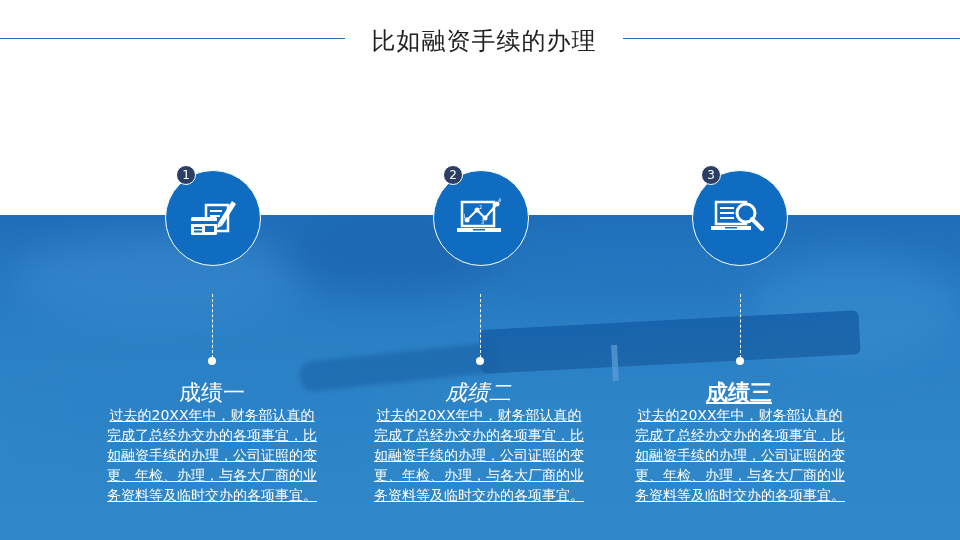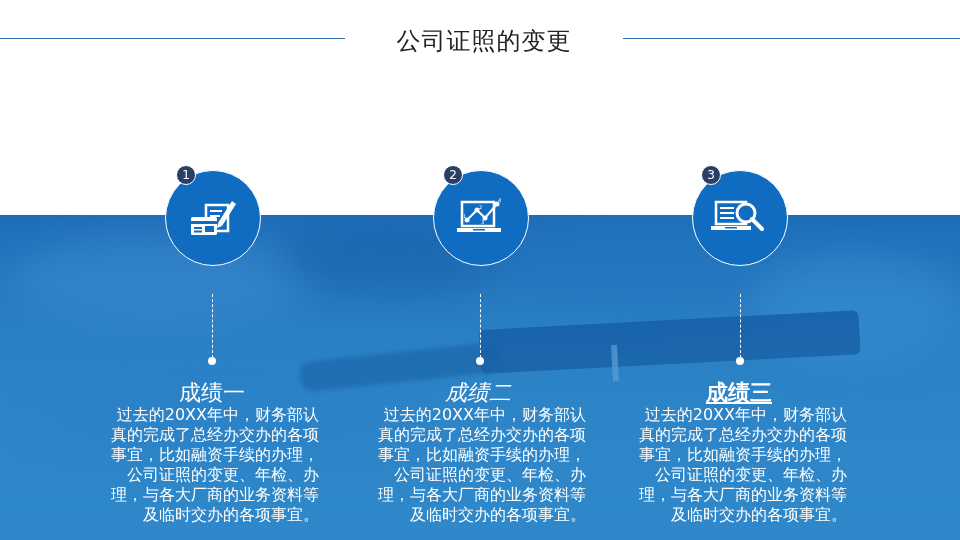--- a/index.html
+++ b/index.html
@@ -25,28 +25,28 @@
             background: #0f6cc0; border: 1.5px solid #ffffff; top: 170px;
             display: flex; align-items: center; justify-content: center; }
   .badge { position: absolute; width: 20px; height: 20px; border-radius: 50%;
            background: #2b3f66; border: 1px solid #ffffff; color: #fff; font-size: 12px;
            line-height: 18px; text-align: center; top: 165px; }
   .dash { position: absolute; top: 294px; width: 0; height: 64px; border-left: 1px dashed #ffffff; }
   .dot { position: absolute; top: 357px; width: 8px; height: 8px; border-radius: 50%; background: #fff; }
   .heading { position: absolute; top: 381px; width: 200px; text-align: center; color: #fff;
              font-size: 22px; line-height: 24px; }
   .heading.bold { font-weight: bold; text-decoration: underline; }
-  .desc { position: absolute; top: 405px; width: 214px; color: #ffffff; font-size: 16px;
-          line-height: 20px; text-align: right; }
+  .desc { position: absolute; top: 405px; width: 214px; color: #ffffff; font-size: 14px;
+          line-height: 20px; text-align: center; text-decoration: underline; }
 </style>
 </head>
 <body>
 
 <div class="header-line left"></div>
-<div class="title">公司证照的变更</div>
+<div class="title">比如融资手续的办理</div>
 <div class="header-line right"></div>
 
 <div class="band">
   <div class="blob" style="left:10px;top:20px;width:300px;height:90px;background:#3b8bd0;opacity:.55;"></div>
   <div class="blob" style="left:280px;top:0px;width:220px;height:80px;background:#1a63ad;opacity:.6;"></div>
   <div class="blob" style="left:520px;top:10px;width:260px;height:70px;background:#2376bf;opacity:.5;"></div>
   <div class="blob" style="left:750px;top:40px;width:210px;height:110px;background:#3a8fd2;opacity:.5;"></div>
   <div class="blob" style="left:40px;top:160px;width:360px;height:90px;background:#2b80c6;opacity:.5;"></div>
   <div class="pen-body2" style="top:137px;left:300px;"></div>
   <div class="pen-body" style="top:115px;"></div>

